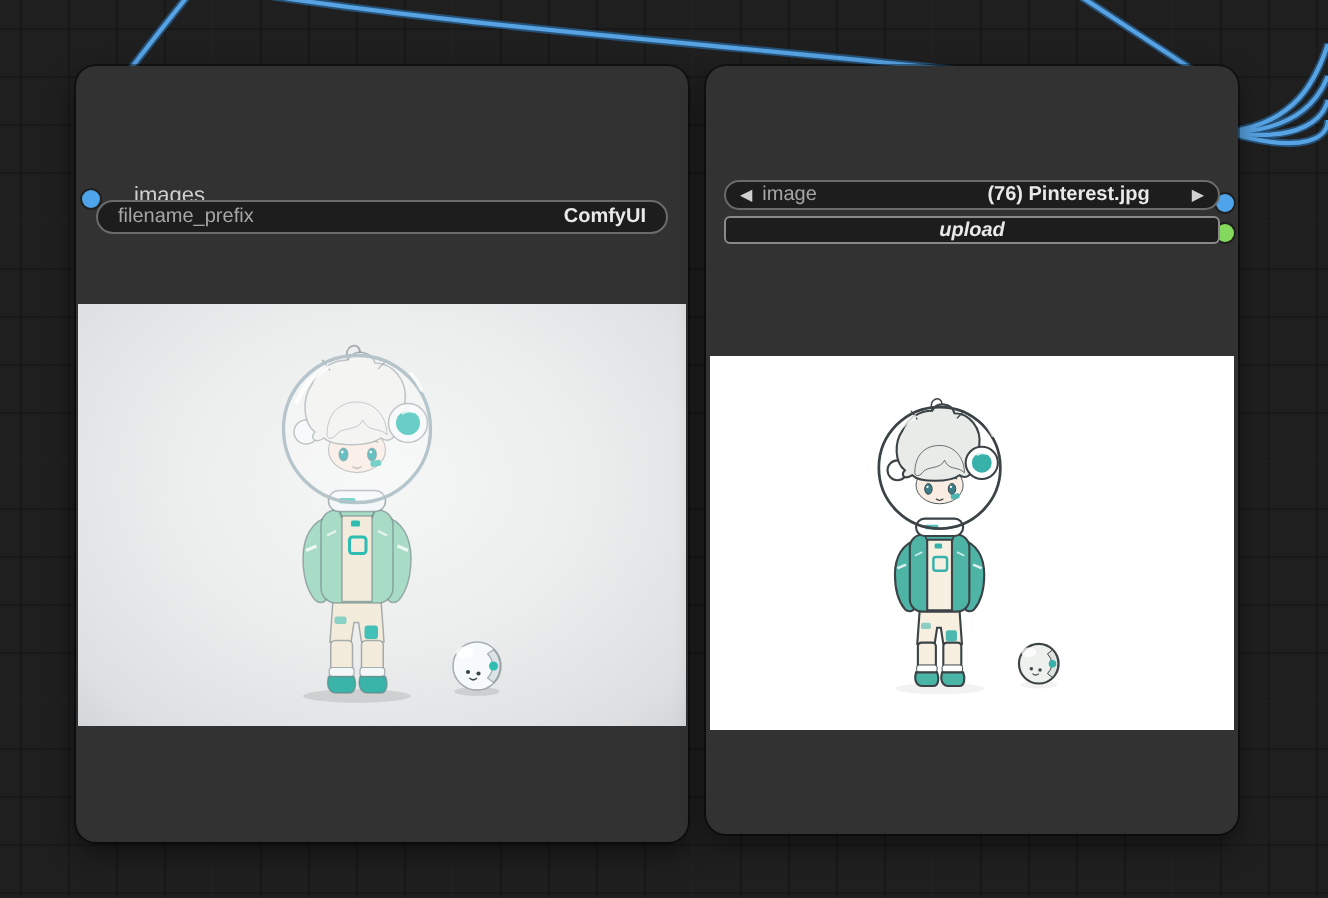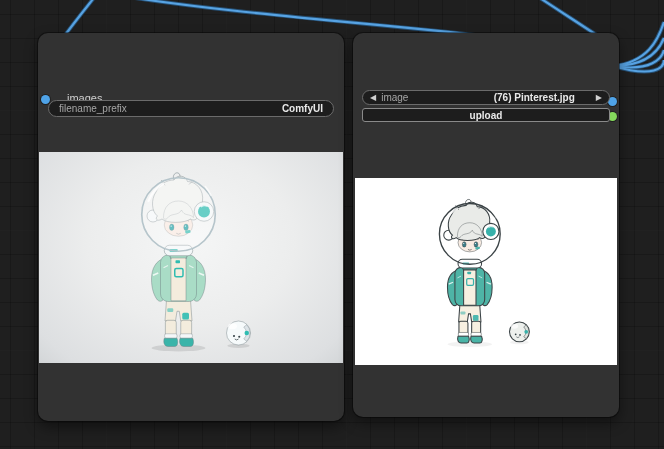--- a/index.html
+++ b/index.html
@@ -55,21 +55,21 @@
 
   .widget-filename{left:10px;right:10px;top:67px;height:17px;padding:0 10px;}
 
   .widget-combo{left:9px;right:9px;top:57px;height:15px;padding:0 7px;gap:5px;}
   .combo-arrow{color:#d0d0d0;font-size:8px;line-height:1;flex:0 0 auto;}
   .widget-combo .w-value{margin-left:auto;margin-right:16px;}
 
   .widget-upload{
     left:9px;right:9px;top:75px;height:14px;border-radius:3px;
     justify-content:center;border:1px solid #8a8a8a;
-    color:#e9e9e9;font-weight:bold;font-size:10px;cursor:pointer;
+    color:#e9e9e9;font-weight:bold;font-size:10px;cursor:pointer;font-style:italic;
   }
 
   
   .preview{position:absolute;overflow:hidden;}
   .preview-render{
     left:1px;top:119px;width:304px;height:211px;
     background:radial-gradient(ellipse at 50% 42%, #f5f6f6 0%, #eceded 48%, #dddfe1 88%, #d3d6d8 100%);
   }
   .preview-lineart{left:2px;top:145px;width:262px;height:187px;background:#ffffff;}
   .preview svg{display:block;width:100%;height:100%;}

